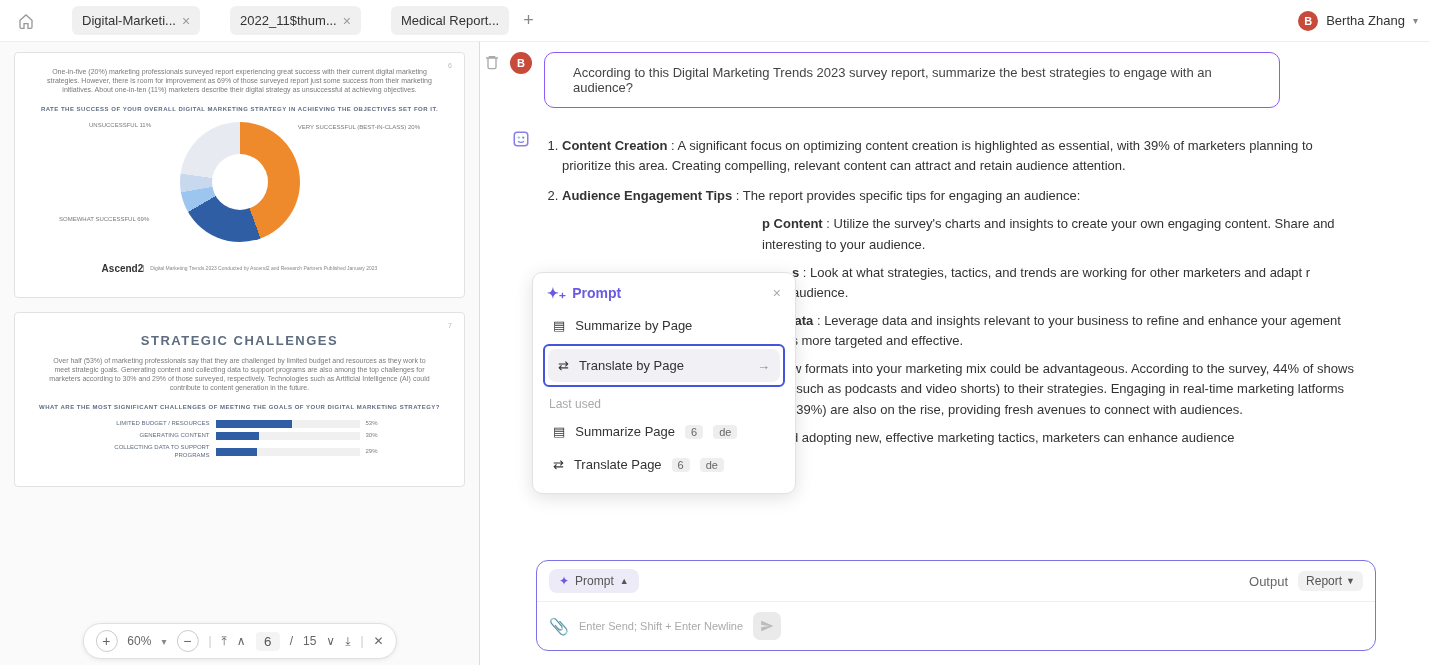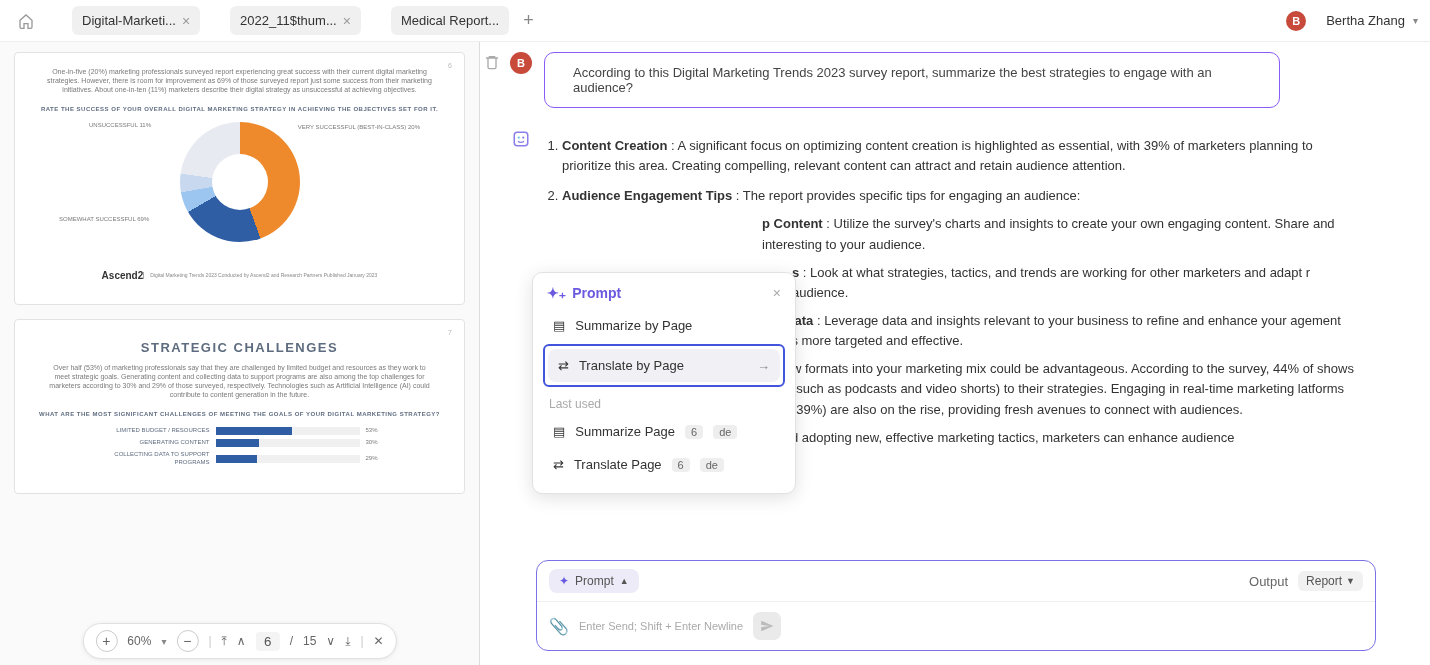--- a/index.html
+++ b/index.html
@@ -28,21 +28,21 @@
   color: #333;
   max-width: 150px;
   cursor: pointer;
   margin-left: 24px;
 }
 .tab-label { white-space: nowrap; overflow:hidden; text-overflow: ellipsis; max-width: 100px; }
 .tab-close { color:#999; font-size:14px; cursor:pointer; }
 .add-tab { padding: 4px 8px; font-size:18px; color:#888; cursor:pointer; }
 .topbar-right { margin-left:auto; display:flex; align-items:center; gap:8px; }
 .avatar { width:20px;height:20px;border-radius:50%;background:#c74a3a;color:#fff;display:flex;align-items:center;justify-content:center;font-size:11px;font-weight:bold; }
-.username { font-size:13px; color:#333;margin-left:12px; }
+.username { font-size:13px; color:#333; }
 .caret { color:#888; font-size:10px; cursor:pointer; }
 
 .body { display:flex; flex:1; overflow:hidden; }
 
 .left-pane { width:480px; position:relative; border-right:1px solid #ddd; background:#fafafa; display:flex; flex-direction:column; }
 .doc-scroll { flex:1; overflow:hidden; padding:10px 14px; display:flex; flex-direction:column; gap:14px; }
 .doc-page {
   background:#fff; border:1px solid #e2e2e2; border-radius:4px;
   padding:14px 22px 22px 22px; font-size:7px; color:#333; line-height:1.3;
   position:relative;
@@ -55,21 +55,21 @@
 .doc-para { text-align:center; color:#7a7a7a; padding:0 8px; font-size:7px; }
 .doc-sub { text-align:center; font-size:6px; font-weight:700; color:#5e6c80; margin:12px 0 6px; letter-spacing:0.5px; }
 .pie-wrap { display:flex; justify-content:center; margin:8px 0; position:relative; }
 .pie {
   width:120px;height:120px;border-radius:50%;
   background: conic-gradient(#ee8a2c 0 160deg,#2f5ea5 160deg 240deg,#9cc6ef 240deg 260deg,#c8d9ef 260deg 278deg,#e7eaf0 278deg 360deg);
 }
 .pie-hole{position:absolute;width:56px;height:56px;background:#fff;border-radius:50%;top:32px;}
 .legend { position:absolute; font-size:6px; color:#7a7a7a; }
 .leg1{top:0;left:52px;} .leg2{top:2px;right:22px;} .leg3{bottom:18px;left:22px;}
-.logo-row { display:flex; align-items:center; gap:0; justify-content:center; margin-top:27px; }
+.logo-row { display:flex; align-items:center; gap:0; justify-content:center; margin-top:20px; }
 .logo-text{font-size:10px;font-weight:700;color:#333;}
 .logo-sub{font-size:5px;color:#888;border-left:1px solid #aaa;padding-left:6px;line-height:1.3;}
 
 .bars { margin:8px auto 0; width:300px; }
 .bar-row{display:flex;align-items:center;gap:6px;margin:4px 0;}
 .bar-label{width:120px;text-align:right;font-size:6px;color:#5e6c80;}
 .bar-track{flex:1;height:8px;background:#f0f0f0;position:relative;}
 .bar-fill{height:100%;background:#2f5ea5;}
 .bar-val{font-size:6px;color:#7a7a7a;width:24px;}
 

